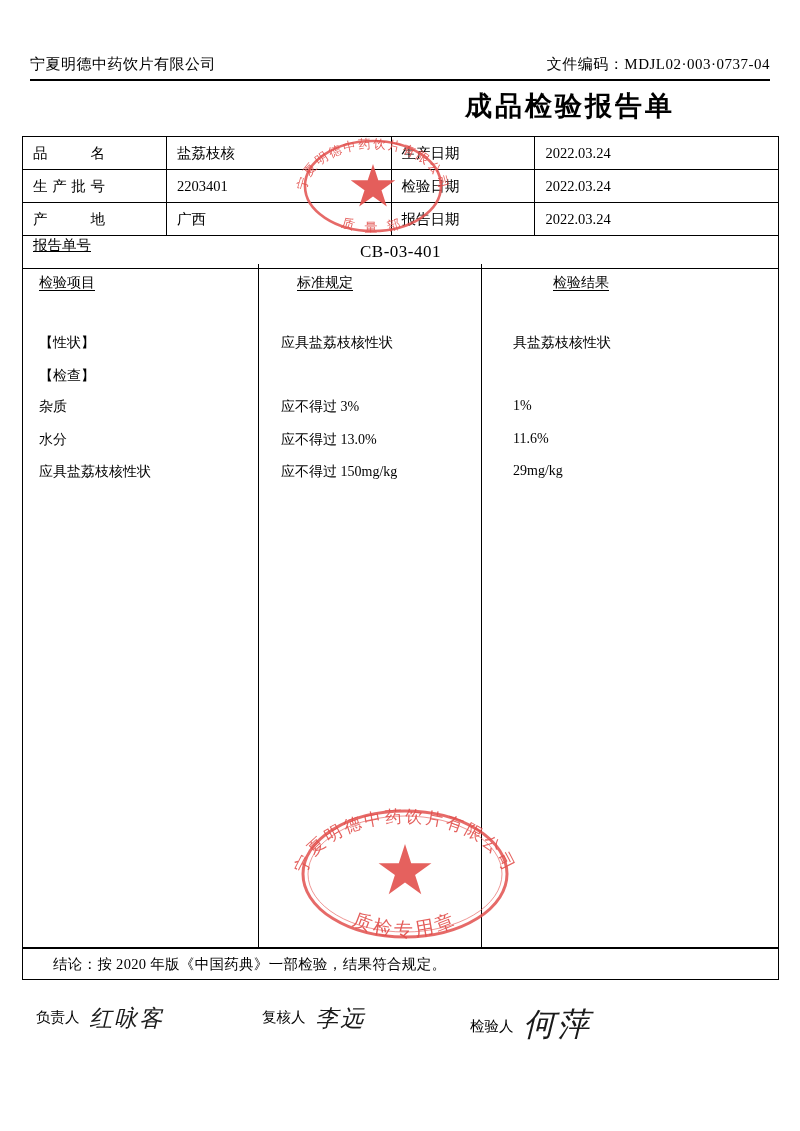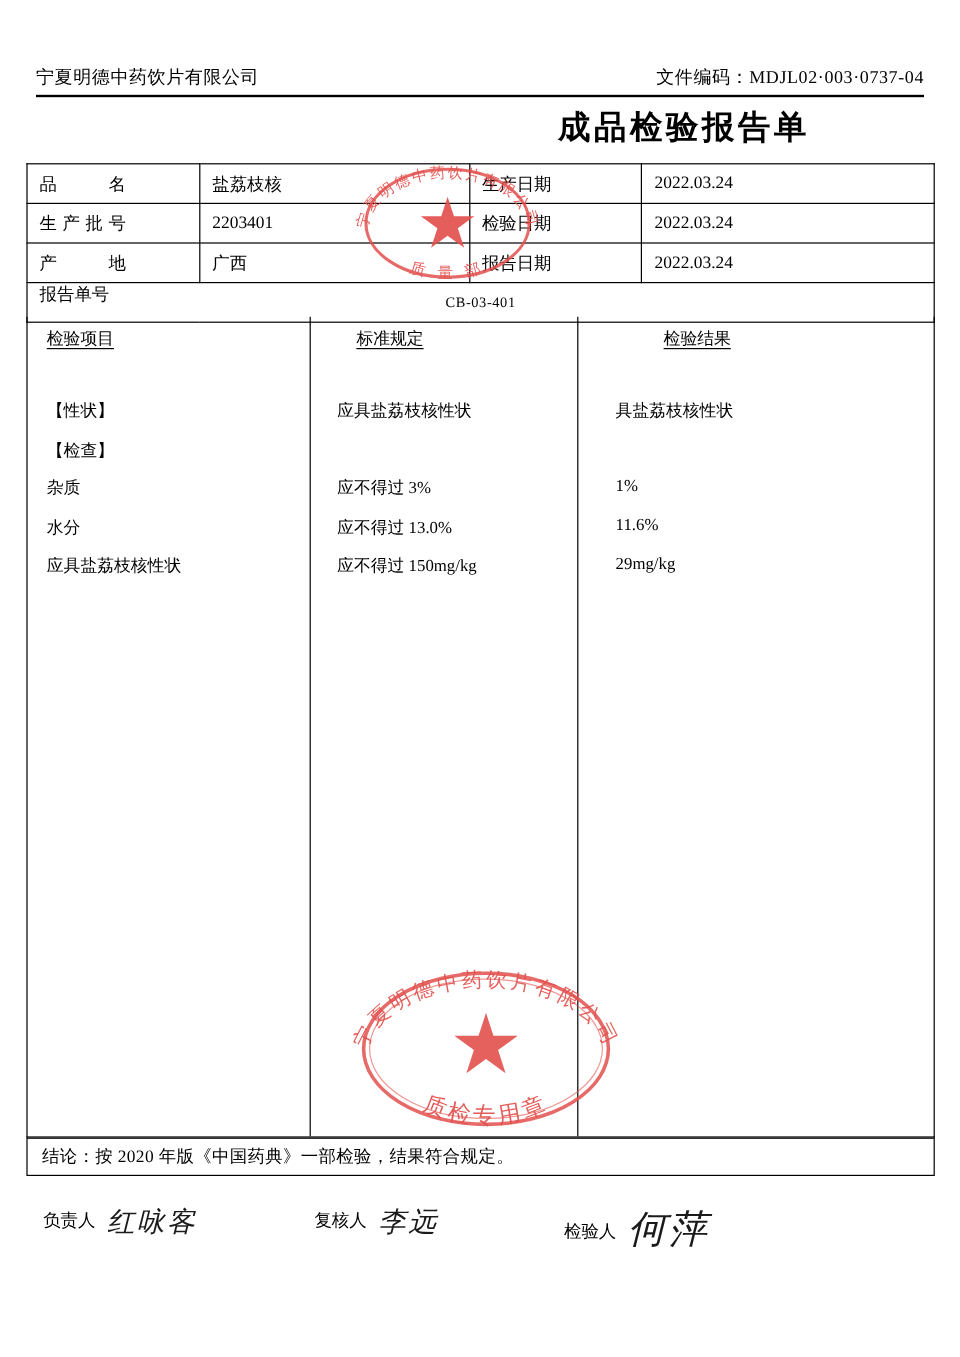--- a/index.html
+++ b/index.html
@@ -96,27 +96,28 @@
   }
   .report-no-cell {
     height: 34px;
   }
   .report-no-inner {
     position: relative;
     height: 100%;
   }
   .report-no-label {
     display: inline-block;
+    text-decoration: underline;
   }
   .report-no-value {
     position: absolute;
     left: 0; right: 0;
     top: 0;
     text-align: center;
-    font-size: 12px;
+    font-size: 17px;
     line-height: 32px;
     letter-spacing: 0.5px;
   }
   
   .results {
     position: absolute;
     left: 22px;
     top: 264px;
     width: 757px;
     height: 684px;
@@ -160,21 +161,21 @@
   .conclusion {
     position: absolute;
     left: 22px;
     top: 948px;
     width: 757px;
     height: 32px;
     border: 1px solid #000;
     box-sizing: border-box;
     font-size: 14.5px;
     line-height: 30px;
-    padding-left: 12px;
+    padding-left: 30px;
     letter-spacing: 0.3px;
   }
   
   .sig-row {
     position: absolute;
     left: 22px;
     top: 995px;
     width: 757px;
     height: 50px;
     font-size: 14.5px;

